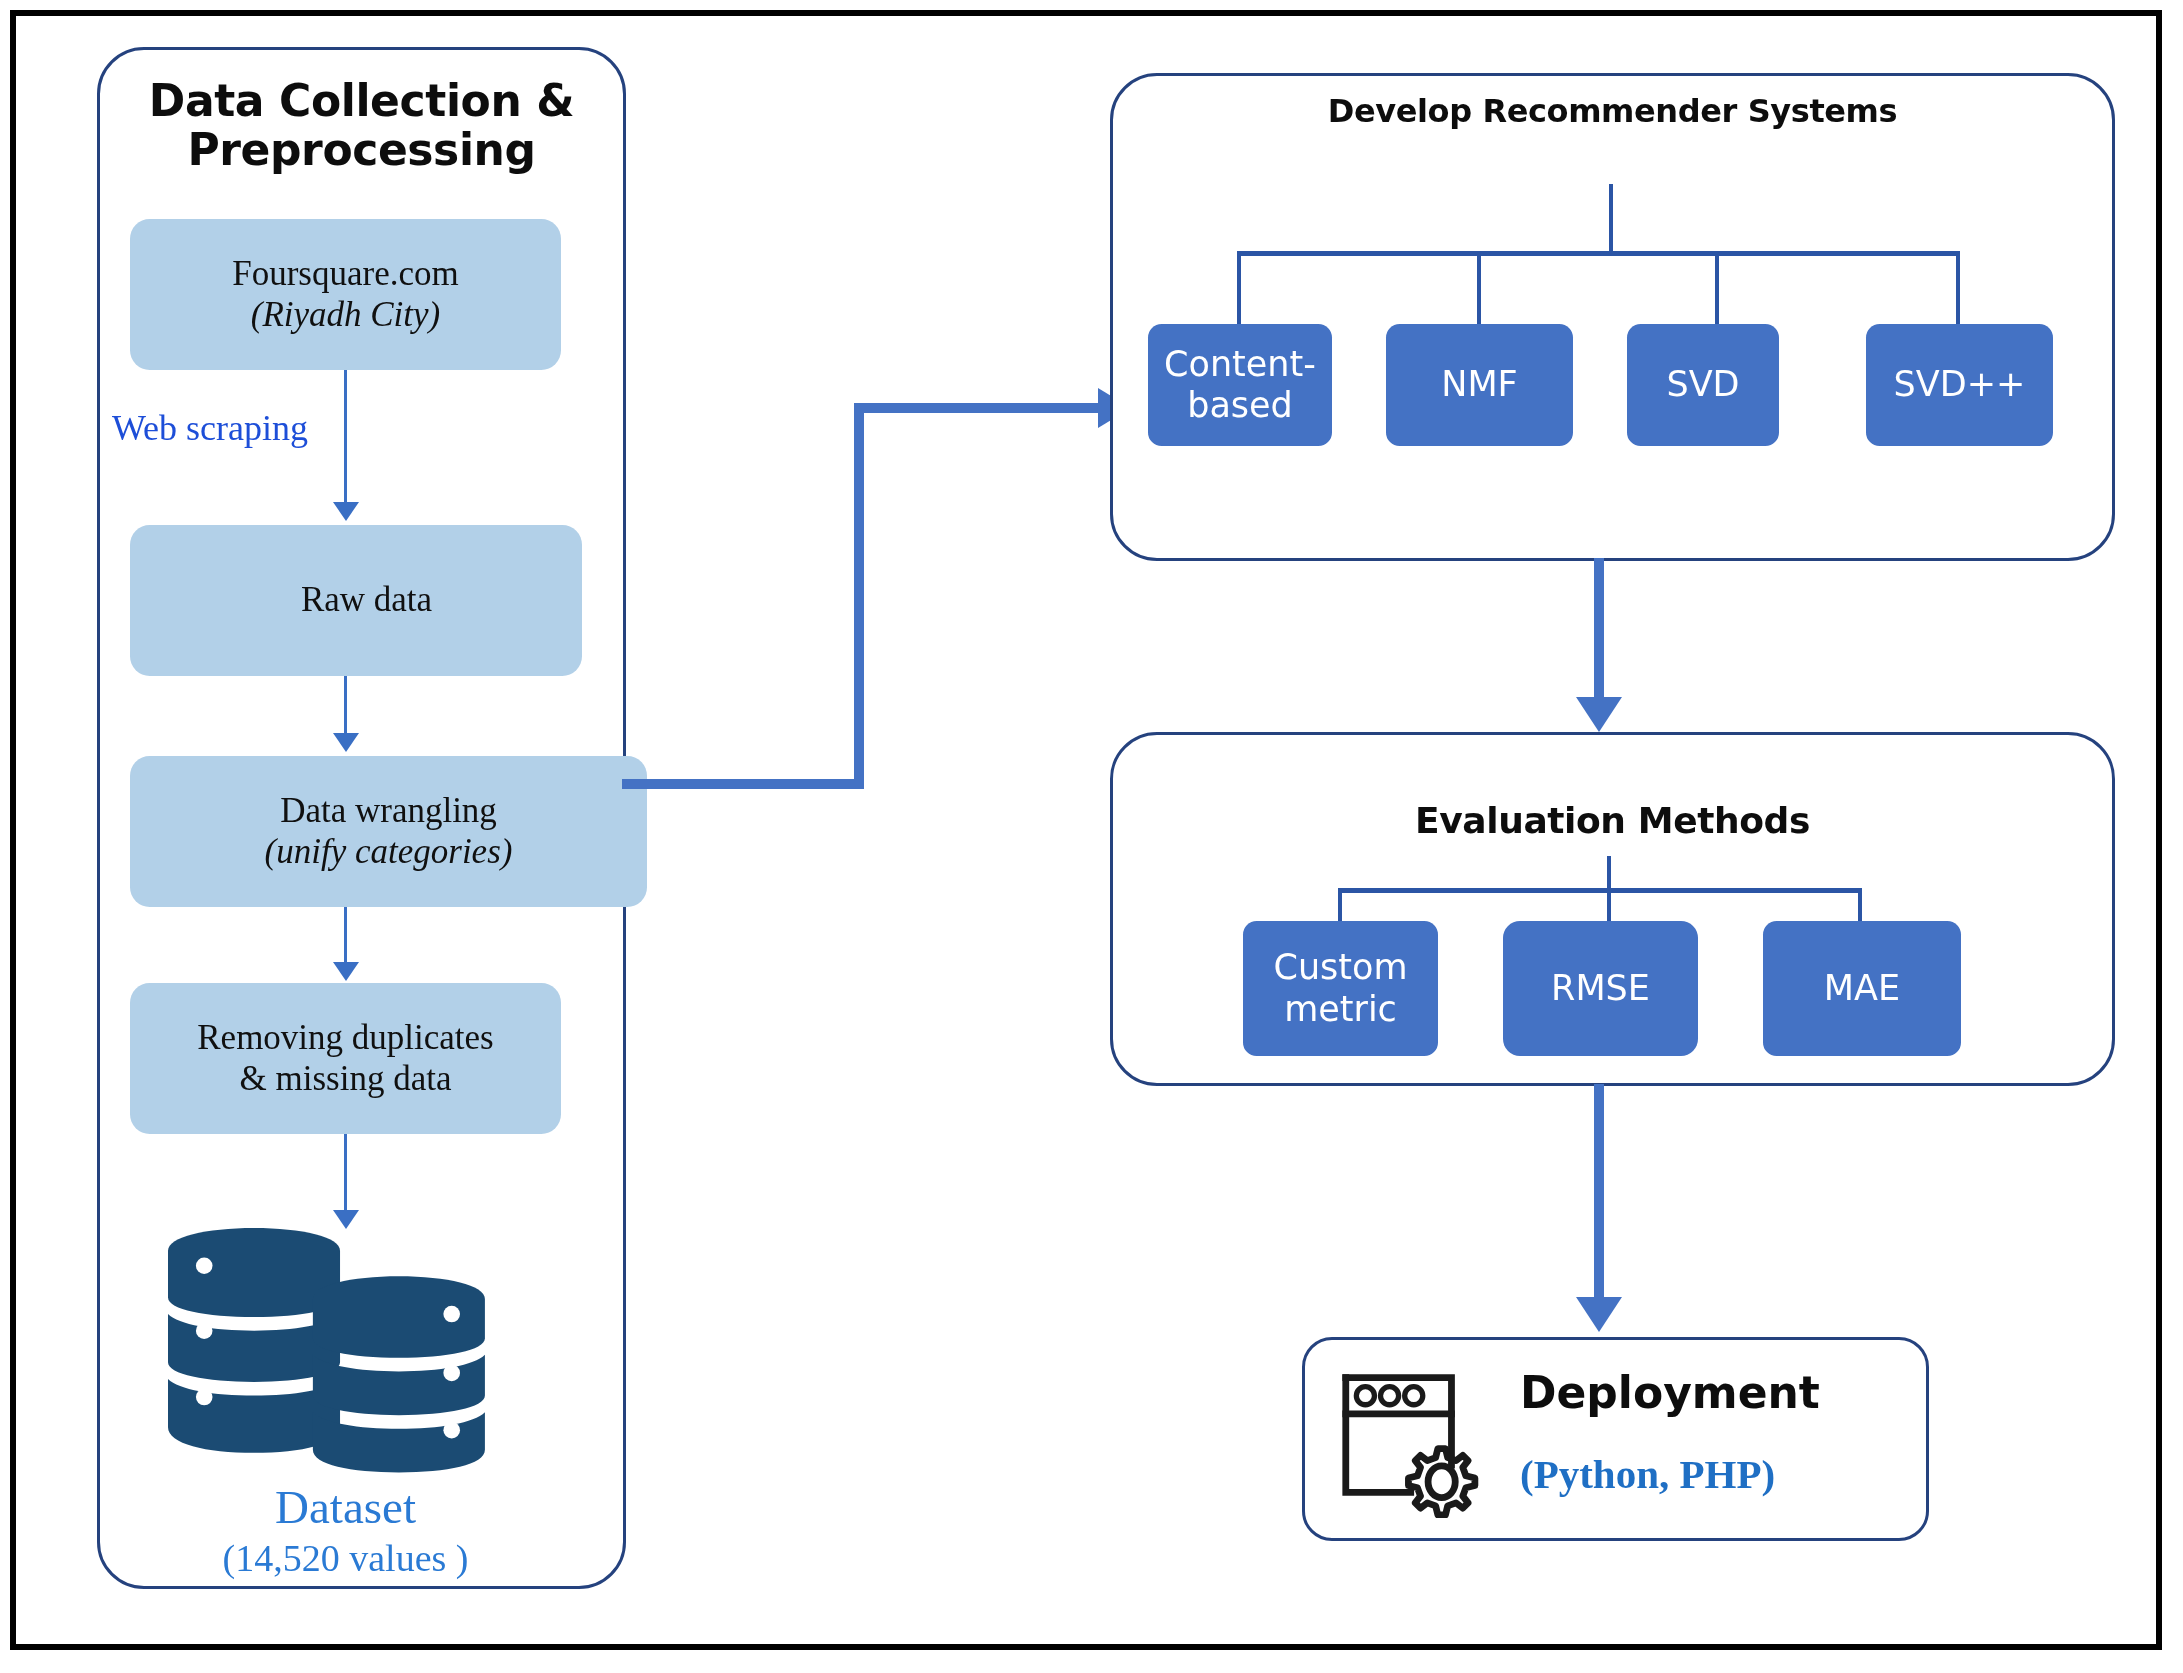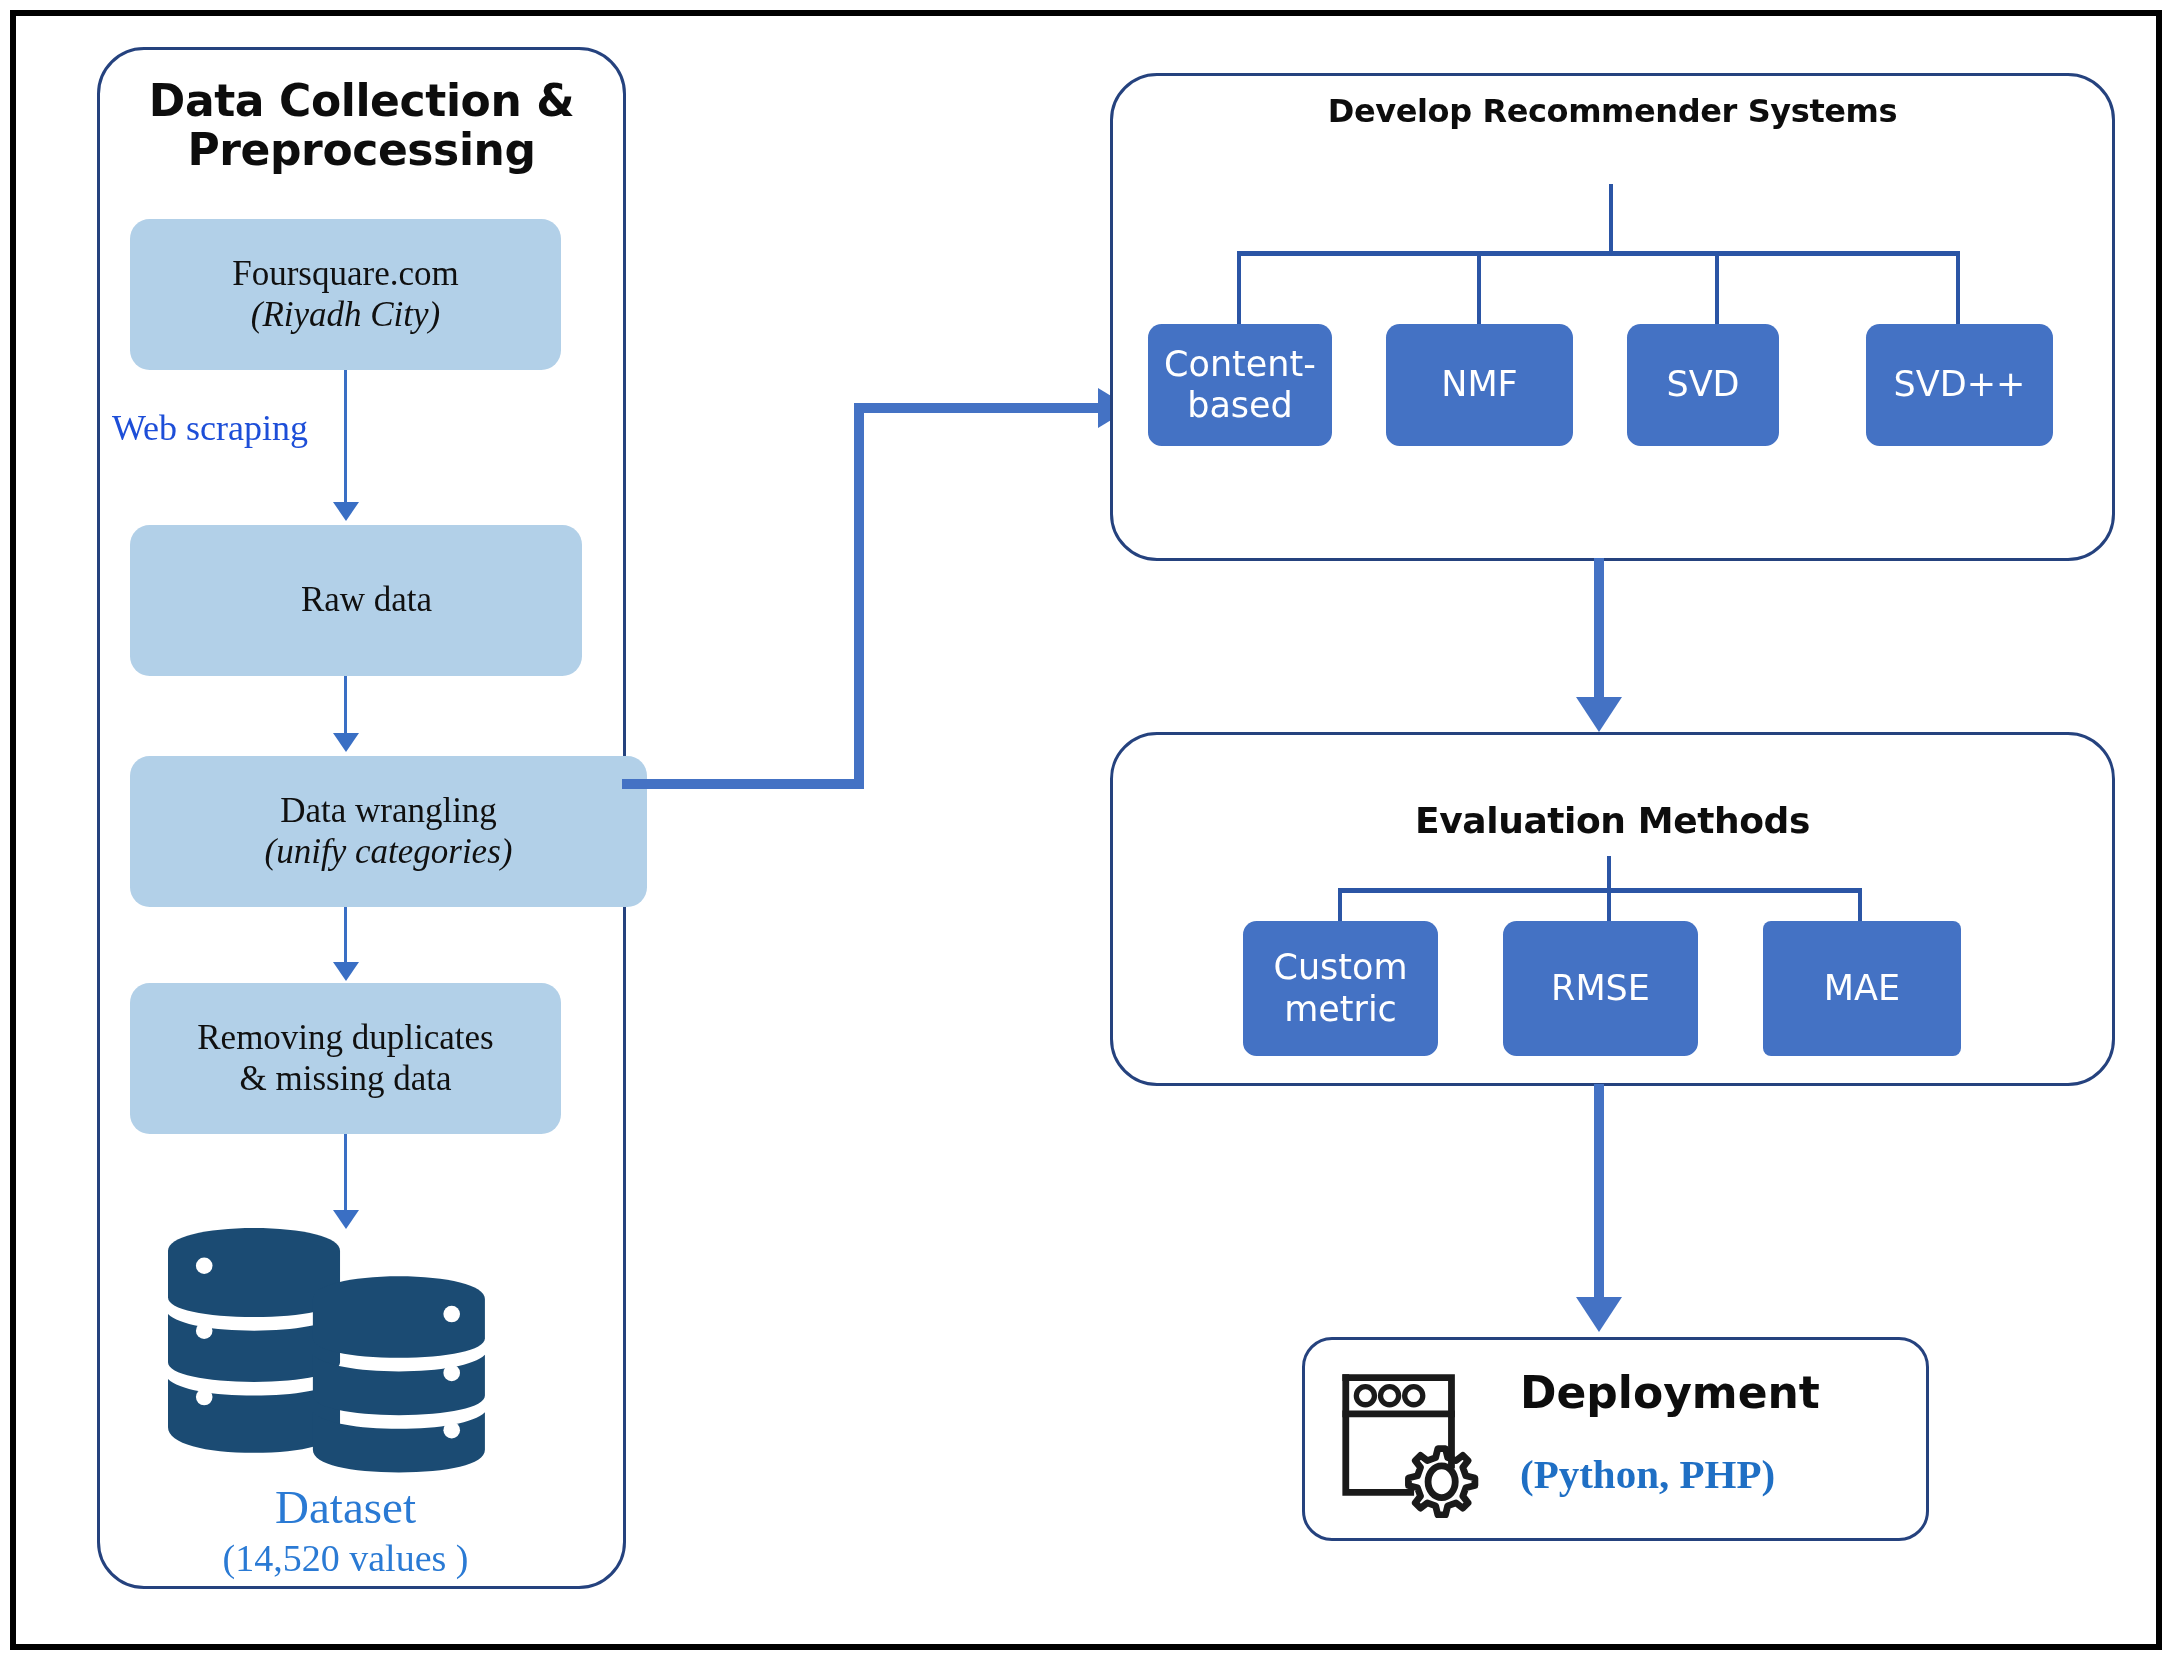--- a/index.html
+++ b/index.html
@@ -133,22 +133,22 @@
     font-size: 35px;
     line-height: 1.18;
   }
 
   #mbox-content { left: 1148px; top: 324px; width: 184px; height: 122px; }
   #mbox-nmf     { left: 1386px; top: 324px; width: 187px; height: 122px; }
   #mbox-svd     { left: 1627px; top: 324px; width: 152px; height: 122px; }
   #mbox-svdpp   { left: 1866px; top: 324px; width: 187px; height: 122px; }
 
   #mbox-custom  { left: 1243px; top: 921px; width: 195px; height: 135px; }
-  #mbox-rmse    { left: 1503px; top: 921px; width: 195px; height: 135px; }
-  #mbox-mae     { left: 1763px; top: 921px; width: 198px; height: 135px; border-radius: 8px; }
+  #mbox-rmse    { left: 1503px; top: 921px; width: 195px; height: 135px; border-radius: 17px; }
+  #mbox-mae     { left: 1763px; top: 921px; width: 198px; height: 135px; }
 
   
   .vline-thin {
     position: absolute;
     width: 3px;
     background: #3a6fc4;
   }
   .arrowhead-thin {
     position: absolute;
     width: 0;

